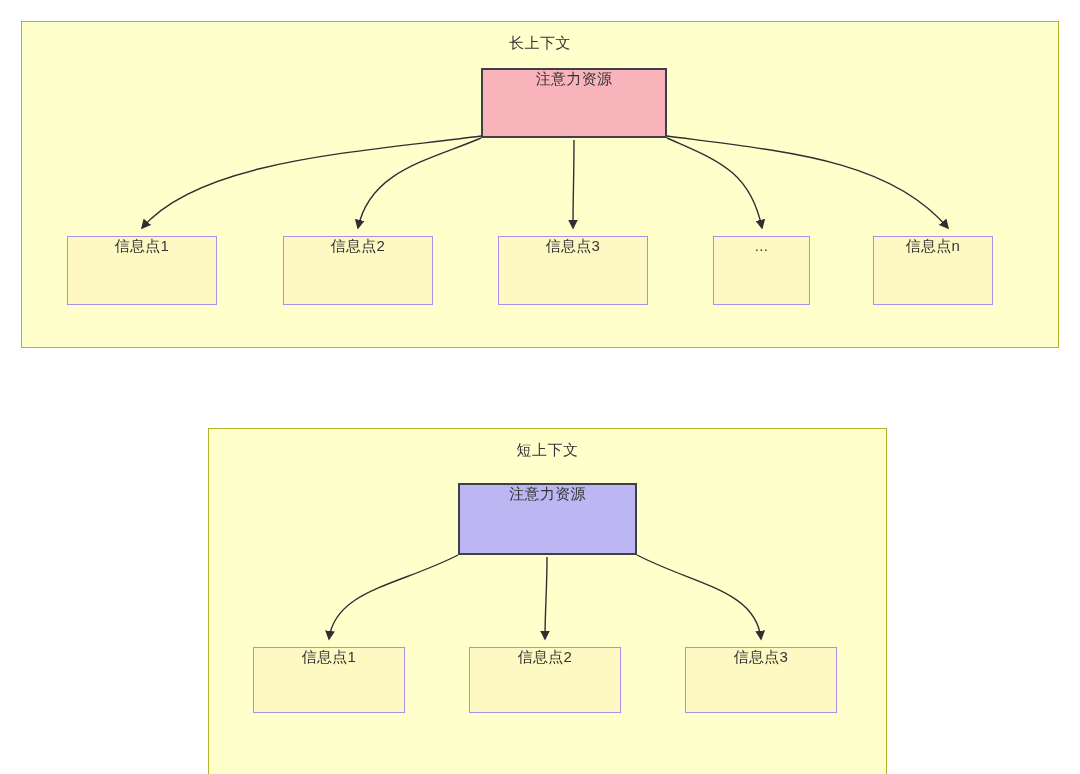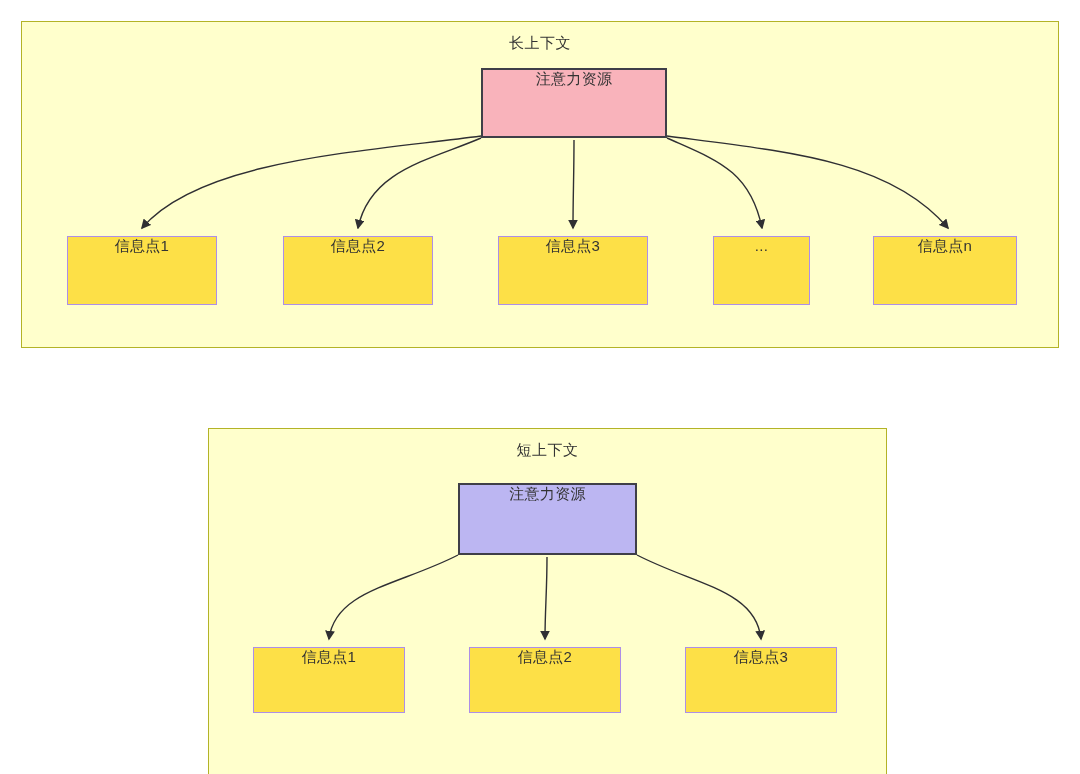--- a/index.html
+++ b/index.html
@@ -64,31 +64,31 @@
   }
   .node-root-red {
     background: #f9b3bb;
     border: 2px solid #3f3f48;
   }
   .node-root-blue {
     background: #bcb6f2;
     border: 2px solid #3f3f48;
   }
   .node-leaf {
-    background: #fde047;
+    background: #fef9c3;
     border: 1.4px solid #ad8ee8;
   }
 
   
   #long-root       { left: 481px; top: 68px;  width: 186px; height: 70px; }
   #long-leaf-1     { left: 67px;  top: 236px; width: 150px; height: 69px; }
   #long-leaf-2     { left: 283px; top: 236px; width: 150px; height: 69px; }
   #long-leaf-3     { left: 498px; top: 236px; width: 150px; height: 69px; }
   #long-leaf-dots  { left: 713px; top: 236px; width: 97px;  height: 69px; }
-  #long-leaf-n     { left: 873px; top: 236px; width: 144px; height: 69px; }
+  #long-leaf-n     { left: 873px; top: 236px; width: 120px; height: 69px; }
 
   
   #short-root      { left: 458px; top: 483px; width: 179px; height: 72px; }
   #short-leaf-1    { left: 253px; top: 647px; width: 152px; height: 66px; }
   #short-leaf-2    { left: 469px; top: 647px; width: 152px; height: 66px; }
   #short-leaf-3    { left: 685px; top: 647px; width: 152px; height: 66px; }
 
   #edges {
     position: absolute;
     left: 0; top: 0;

